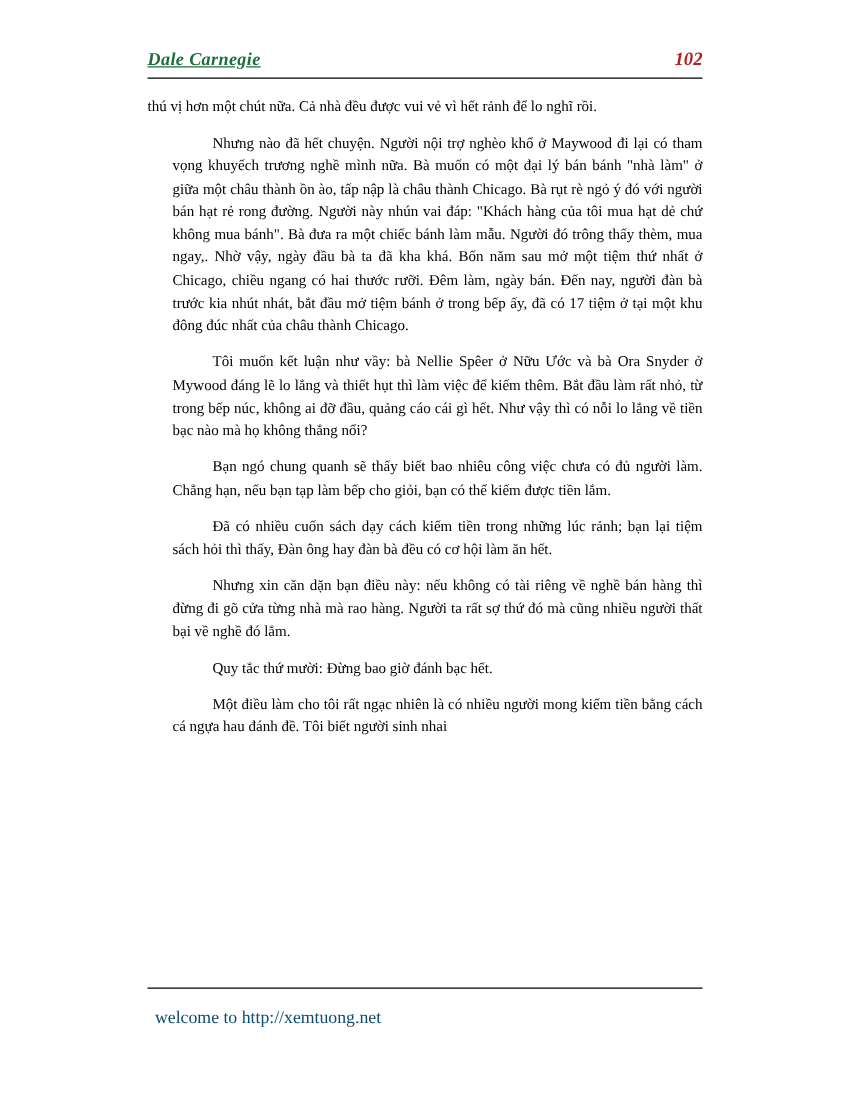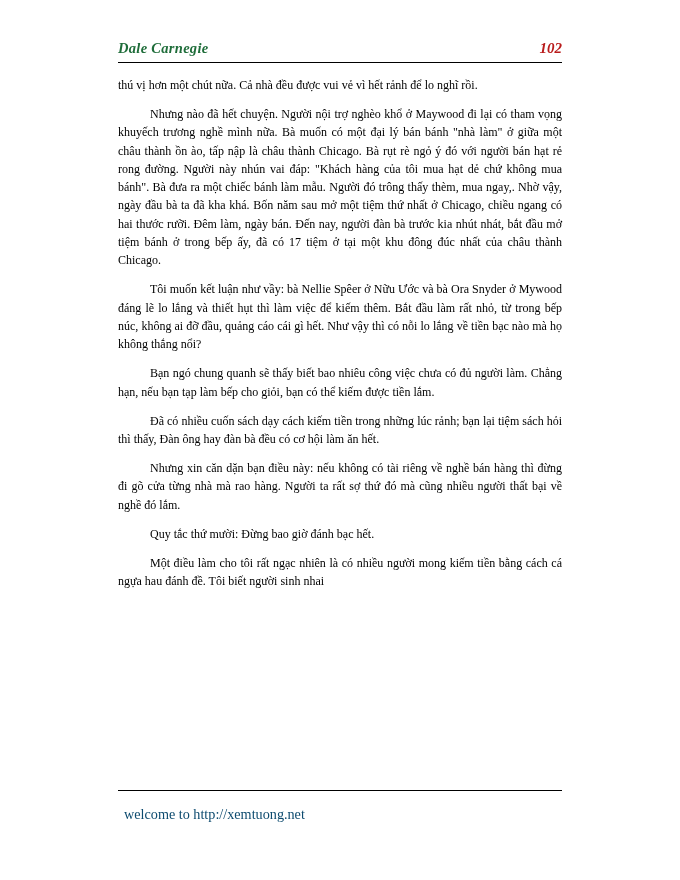--- a/index.html
+++ b/index.html
@@ -29,20 +29,21 @@
     display: flex;
     justify-content: space-between;
     align-items: baseline;
     font-style: italic;
     font-weight: bold;
     font-size: 14.5px;
   }
   .header-author {
     color: #1f6d3a;
     letter-spacing: 0.3px;
+    text-decoration: underline;
   }
   .header-page {
     color: #b91c1c;
     font-size: 15px;
   }
   .header-rule {
     position: absolute;
     left: 118px;
     right: 118px;
     top: 62px;
@@ -56,20 +57,21 @@
     top: 76px;
     font-size: 12px;
     line-height: 1.52;
     text-align: justify;
   }
   .content p {
     margin: 0 0 11px 0;
   }
   .content p.indent {
     text-indent: 32px;
+    margin-left: 20px;
   }
   .footer-rule {
     position: absolute;
     left: 118px;
     right: 118px;
     top: 790px;
     border-top: 1px solid #000000;
     height: 0;
   }
   .footer {

